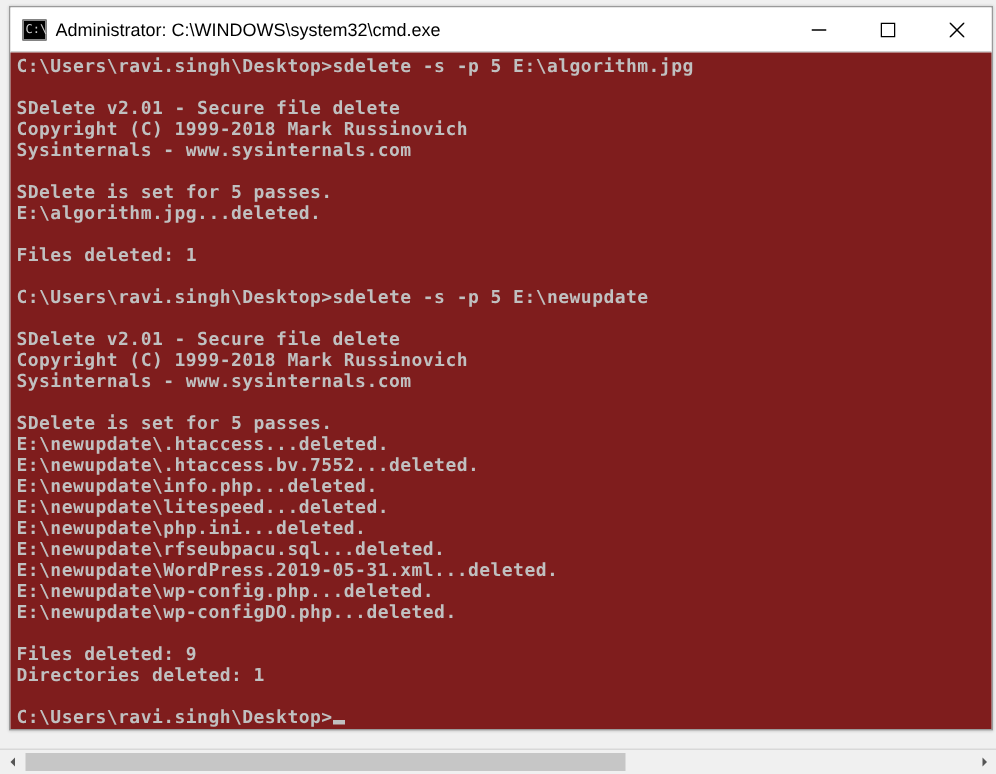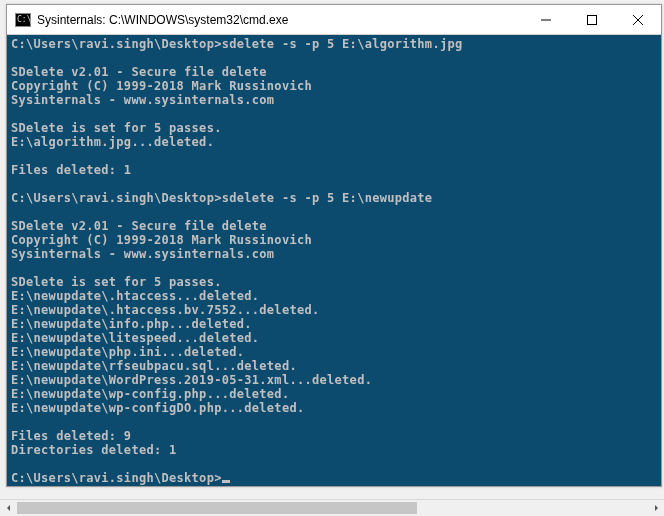--- a/index.html
+++ b/index.html
@@ -60,21 +60,21 @@
     width: 46px;
     height: 100%;
     display: flex;
     align-items: center;
     justify-content: center;
     color: #000;
   }
   .win-btn svg { display: block; }
   .terminal {
     flex: 1;
-    background: #0c4a6e;
+    background: #7f1d1d;
     color: #c0c0c0;
     font-family: "Terminal","Lucida Console","Consolas",monospace;
     font-size: 12px;
     font-weight: bold;
     line-height: 14px;
     padding: 2px 4px;
     white-space: pre;
     overflow: hidden;
     letter-spacing: 0.3px;
   }
@@ -120,21 +120,21 @@
     background: #c6c6c6;
     border-radius: 0;
   }
 </style>
 </head>
 <body>
 
 <div class="window">
   <div class="titlebar">
     <div class="titlebar-icon">C:\</div>
-    <div class="title">Sysinternals: C:\WINDOWS\system32\cmd.exe</div>
+    <div class="title">Administrator: C:\WINDOWS\system32\cmd.exe</div>
     <div class="win-controls">
       <div class="win-btn">
         <svg width="10" height="10" viewBox="0 0 10 10">
             <line x1="0" y1="5" x2="10" y2="5" stroke="#000" stroke-width="1"></line>
           </svg>
       </div>
       <div class="win-btn">
         <svg width="10" height="10" viewBox="0 0 10 10">
             <rect x="0.5" y="0.5" width="9" height="9" fill="none" stroke="#000" stroke-width="1"></rect>
           </svg>

